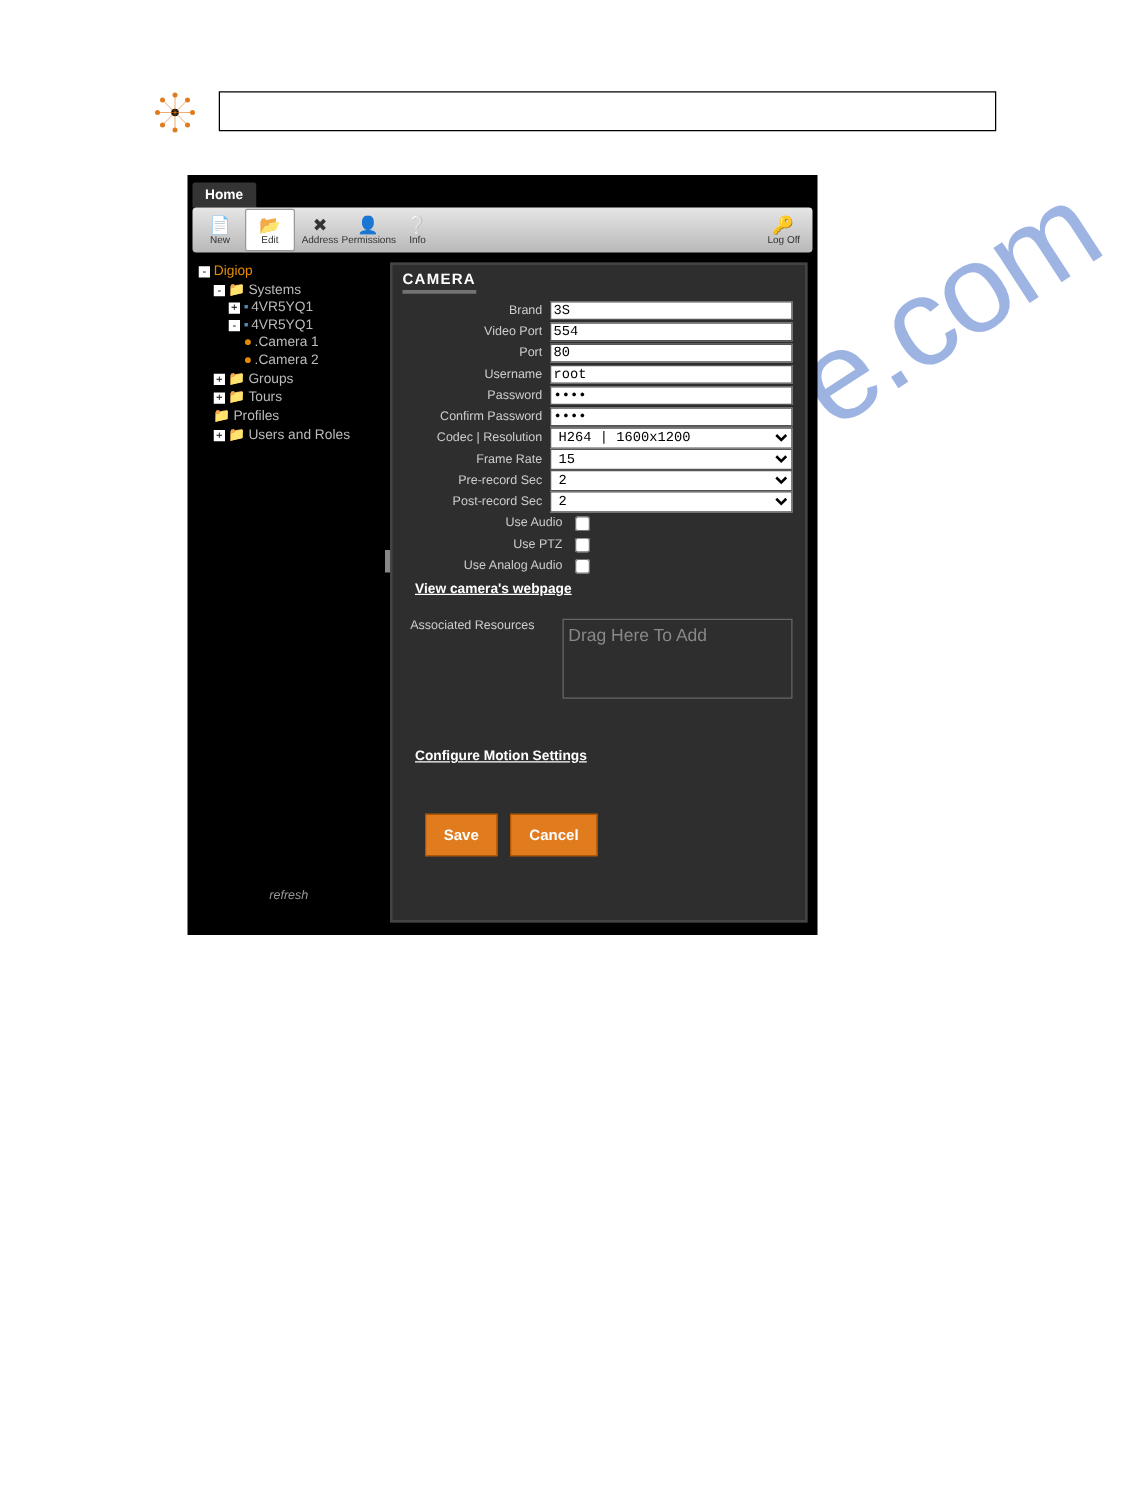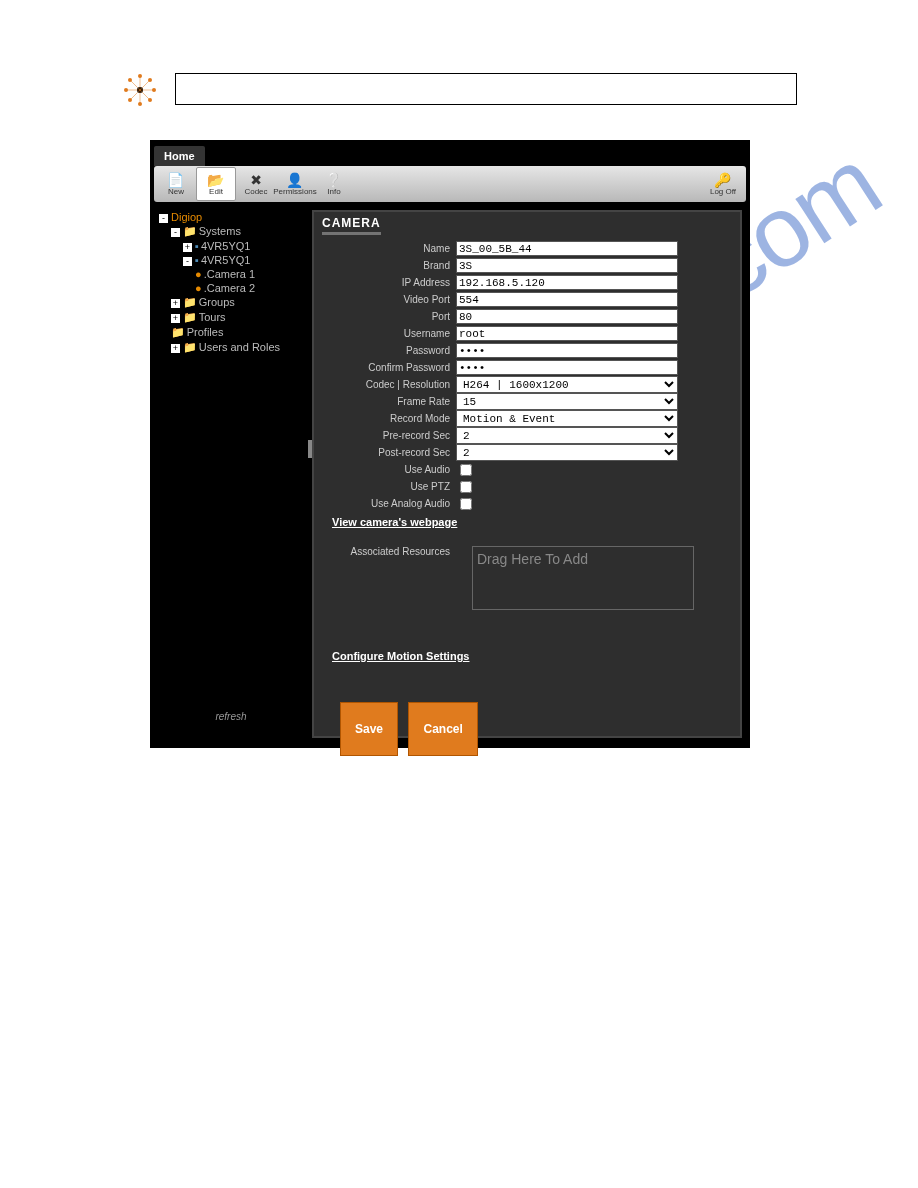--- a/index.html
+++ b/index.html
@@ -38,21 +38,21 @@
     opacity: 0.5;
     transform: rotate(-33deg);
     pointer-events: none;
     font-family: sans-serif;
     letter-spacing: -2px;
   }
   .app-window {
     position: absolute;
     left: 150px;
     top: 140px;
-    width: 600px;
+    width: 504px;
     height: 608px;
     background: #000;
   }
   .home-tab {
     position: absolute;
     left: 4px;
     top: 6px;
     background: #343434;
     color: #fff;
     font-size: 11px;
@@ -175,21 +175,21 @@
   }
   .resrow { display: flex; margin-top: 16px; gap: 16px; }
   .resrow label { width: 126px; text-align: right; color: #ccc; font-size: 10px; padding-right: 6px; }
   .btns { margin-top: 40px; padding-left: 16px; }
   .abtn {
     display: inline-block;
     background: #e07b1e;
     color: #fff;
     font-size: 12px;
     font-weight: bold;
-    padding: 19px 14px;
+    padding: 9px 14px;
     border: 1px solid #b05500;
     margin-right: 6px;
   }
   .cfg-link { display: block; margin-top: 40px; padding-left: 8px; color: #fff; text-decoration: underline; font-size: 11px; font-weight: bold; }
 </style>
 </head>
 <body>
 
 <div class="page">
   <div class="logo">
@@ -220,21 +220,21 @@
       <div class="tbtn">
           <span class="ic">📄</span>
           <span>New</span>
         </div>
       <div class="tbtn active">
           <span class="ic">📂</span>
           <span>Edit</span>
         </div>
       <div class="tbtn">
           <span class="ic">✖</span>
-          <span>Codec</span>
+          <span>Address</span>
         </div>
       <div class="tbtn">
           <span class="ic">👤</span>
           <span>Permissions</span>
         </div>
       <div class="tbtn">
           <span class="ic">❔</span>
           <span>Info</span>
         </div>
       <div class="spacer"></div>
@@ -259,32 +259,24 @@
       </div>
       <div class="refresh">refresh</div>
     </div>
 
     <div class="drag-bar"></div>
 
     <div class="content">
       <div class="fieldset-label">CAMERA</div>
       <div class="form">
         <div class="row">
-            <label>Name</label>
-            <input type="text" value="3S_00_5B_44" style="">
-          </div>
-        <div class="row">
             <label>Brand</label>
             <input type="text" value="3S" style="">
           </div>
         <div class="row">
-            <label>IP Address</label>
-            <input type="text" value="192.168.5.120" style="">
-          </div>
-        <div class="row">
             <label>Video Port</label>
             <input type="text" value="554" style="">
           </div>
         <div class="row">
             <label>Port</label>
             <input type="text" value="80" style="">
           </div>
         <div class="row">
             <label>Username</label>
             <input type="text" value="root" style="">
@@ -297,24 +289,20 @@
             <label>Confirm Password</label>
             <input type="text" value="••••" style="">
           </div>
         <div class="row">
             <label>Codec | Resolution</label>
             <select><option>H264 | 1600x1200</option></select>
           </div>
         <div class="row">
             <label>Frame Rate</label>
             <select><option>15</option></select>
-          </div>
-        <div class="row">
-            <label>Record Mode</label>
-            <select><option>Motion &amp; Event</option></select>
           </div>
         <div class="row">
             <label>Pre-record Sec</label>
             <select><option>2</option></select>
           </div>
         <div class="row">
             <label>Post-record Sec</label>
             <select><option>2</option></select>
           </div>
         <div class="row">

